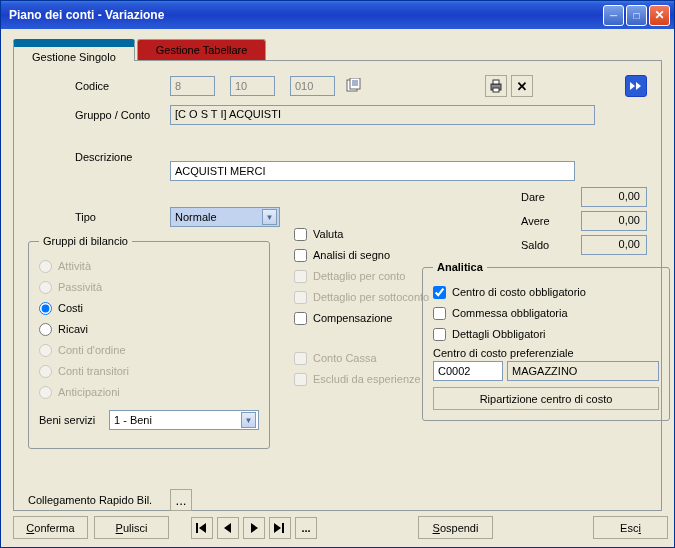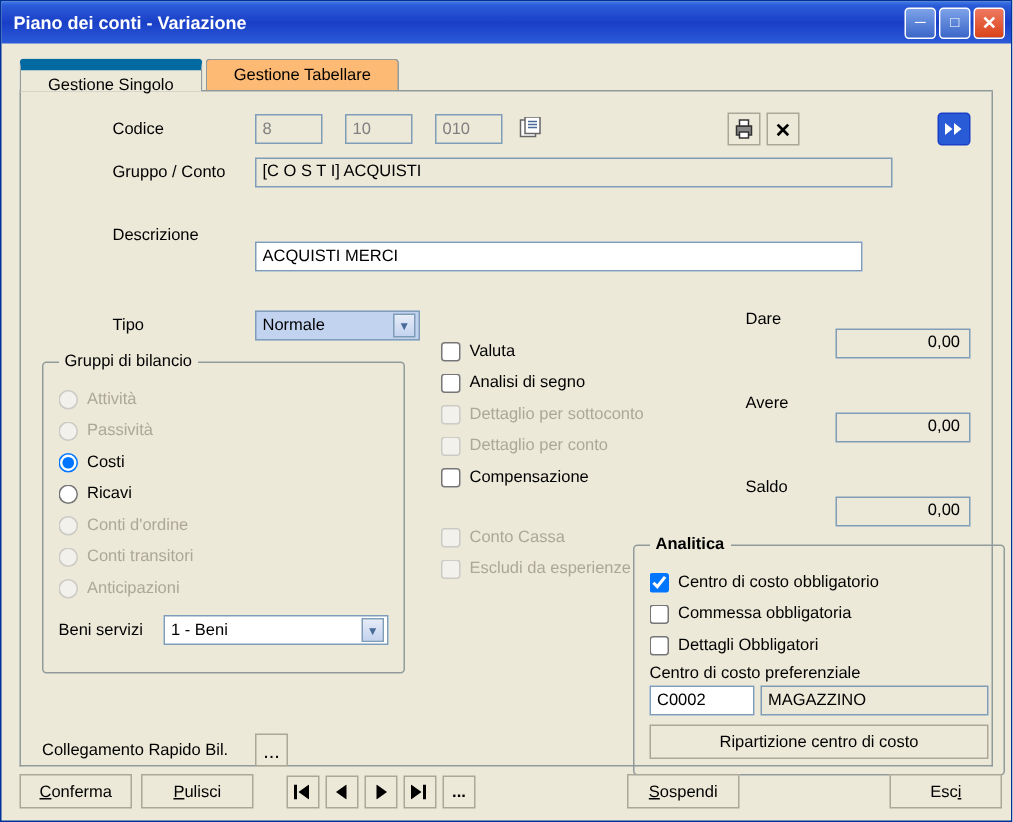--- a/index.html
+++ b/index.html
@@ -51,21 +51,21 @@
   .tabstrip {
     display: flex;
     position: relative;
     border-bottom: 1px solid #919B9C;
     height: 22px;
   }
   .tab {
     padding: 4px 18px;
     border: 1px solid #919B9C;
     border-bottom: none;
-    background: #fdba74;
+    background: #b91c1c;
     margin-right: 2px;
     border-radius: 3px 3px 0 0;
     position: relative;
   }
   .tab.active {
     background: #ECE9D8;
     border-top: 8px solid #0369a1;
     z-index: 2;
     margin-bottom: -1px;
   }
@@ -117,22 +117,22 @@
     padding: 6px 10px 10px 10px;
     margin: 0;
   }
   legend { padding: 0 4px; color:#0046D5; }
   .radio, .check { display:flex; align-items:center; margin: 5px 0; height:16px;}
   .radio input, .check input { margin: 0 6px 0 0; }
   .disabled { color:#ACA899; }
   .numfield {
     background:#ECE9D8;
     border:1px solid #7F9DB9;
-    height:20px; width:90px;
-    text-align:right; padding:2px 6px;margin-top:32px;
+    height:20px; width:66px;
+    text-align:right; padding:2px 6px;
   }
   .btn {
     border:1px solid #ACA899;
     background:#ECE9D8;
     height:23px;
     padding:0 10px;
     min-width:75px;
     font-size:11px;
   }
   .btn.wide { width: 210px; }
@@ -294,25 +294,25 @@
         <label class="check">
             <input type="checkbox" style="">
             <span>Valuta</span>
           </label>
         <label class="check">
             <input type="checkbox" style="">
             <span>Analisi di segno</span>
           </label>
         <label class="check disabled">
             <input type="checkbox" disabled="" style="">
-            <span>Dettaglio per sottoconto</span>
+            <span>Dettaglio per conto</span>
           </label>
         <label class="check disabled">
             <input type="checkbox" disabled="" style="">
-            <span>Dettaglio per conto</span>
+            <span>Dettaglio per sottoconto</span>
           </label>
         <label class="check">
             <input type="checkbox" style="">
             <span>Compensazione</span>
           </label>
         <div style="height:14px;"></div>
         <label class="check disabled">
             <input type="checkbox" disabled="" style="">
             <span>Conto Cassa</span>
           </label>

